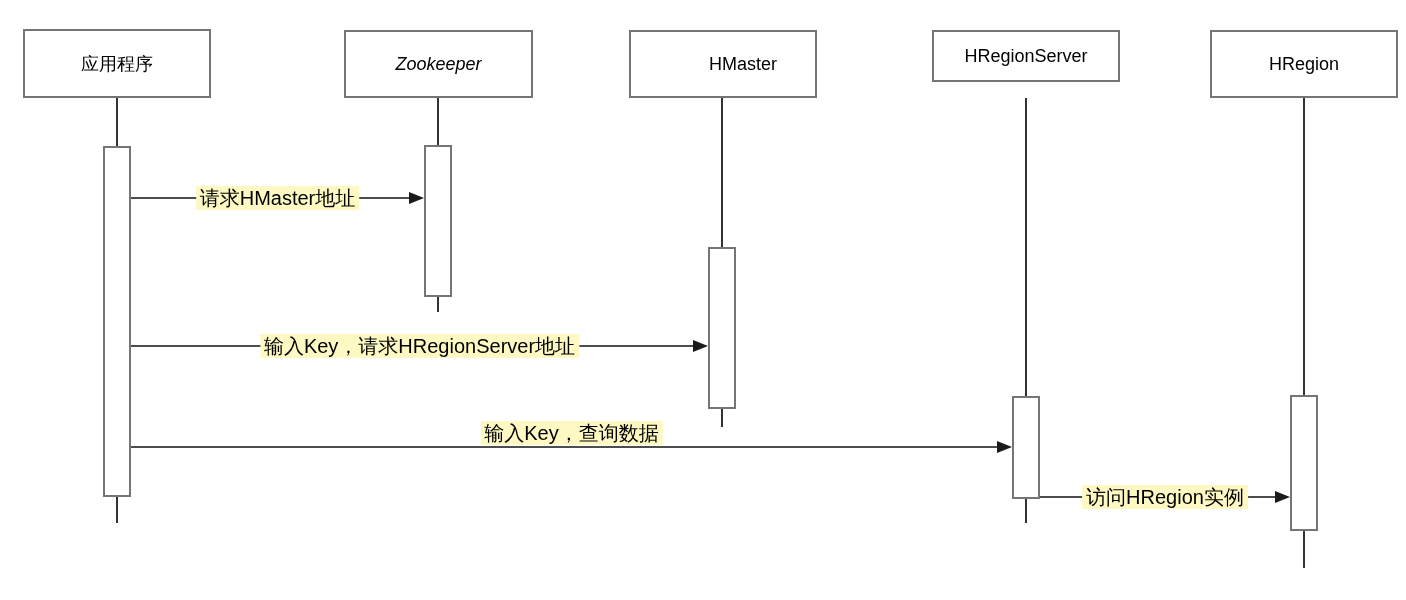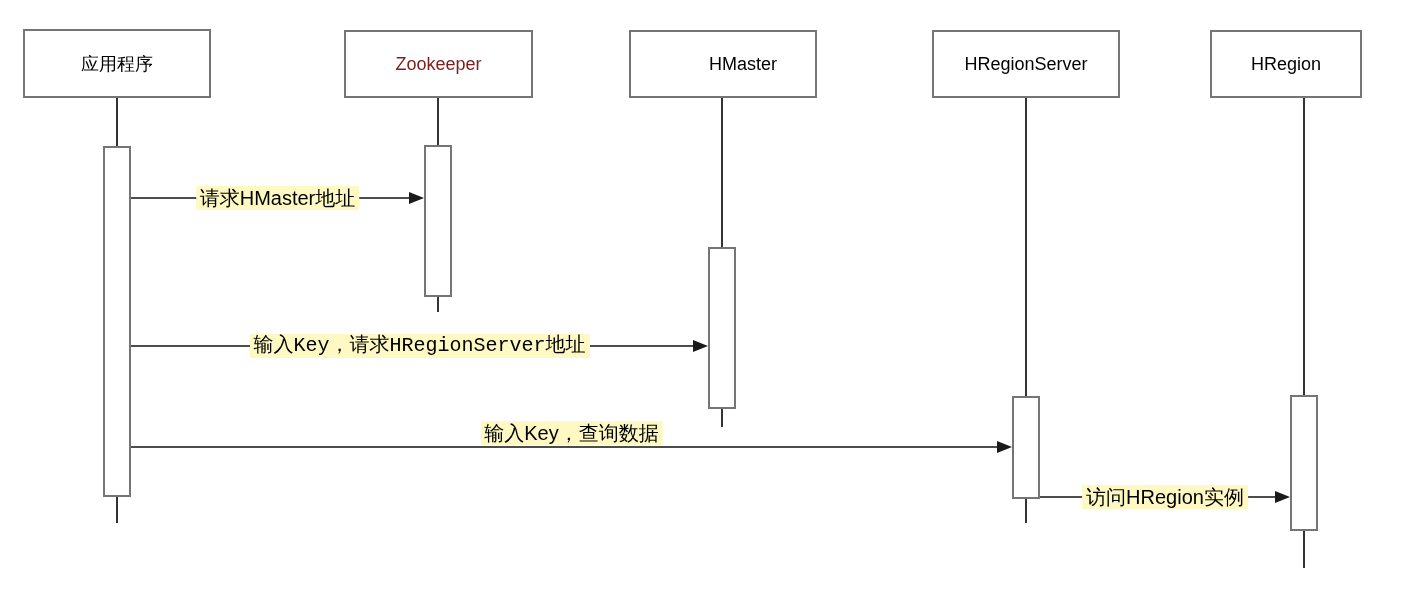--- a/index.html
+++ b/index.html
@@ -68,51 +68,51 @@
 
 <div id="diagram">
   <div id="layer-lifelines">
       <div class="head-box" style="left: 23px; top: 29px; width: 188px; height: 69px; border-color: rgb(117, 117, 117);">
         <span class="head-label" style="color: rgb(0, 0, 0);">应用程序</span>
       </div>
       <div class="vline" style="left: 116px; top: 98px; height: 48px; background: rgb(51, 51, 51);"></div>
       <div class="activation" style="left: 103px; top: 146px; width: 28px; height: 351px; border-color: rgb(117, 117, 117); background: rgb(255, 255, 255);"></div>
       <div class="vline" style="left: 116px; top: 497px; height: 26px; background: rgb(51, 51, 51);"></div>
       <div class="head-box" style="left: 344px; top: 30px; width: 189px; height: 68px; border-color: rgb(117, 117, 117);">
-        <span class="head-label" style="color: #7f1d1d;">Zookeeper</span>
+        <span class="head-label" style="color: #000000; font-style: italic;">Zookeeper</span>
       </div>
       <div class="vline" style="left: 437px; top: 98px; height: 47px; background: rgb(51, 51, 51);"></div>
       <div class="activation" style="left: 424px; top: 145px; width: 28px; height: 152px; border-color: rgb(117, 117, 117); background: rgb(255, 255, 255);"></div>
       <div class="vline" style="left: 437px; top: 297px; height: 15px; background: rgb(51, 51, 51);"></div>
       <div class="head-box" style="left: 629px; top: 30px; width: 188px; height: 68px; border-color: rgb(117, 117, 117);">
         <span class="head-label" style="color: rgb(0, 0, 0); margin-left: 40px;">HMaster</span>
       </div>
       <div class="vline" style="left: 721px; top: 98px; height: 149px; background: rgb(51, 51, 51);"></div>
       <div class="activation" style="left: 708px; top: 247px; width: 28px; height: 162px; border-color: rgb(117, 117, 117); background: rgb(255, 255, 255);"></div>
       <div class="vline" style="left: 721px; top: 409px; height: 18px; background: rgb(51, 51, 51);"></div>
-      <div class="head-box" style="left: 932px; top: 30px; width: 188px; height: 68px; border-color: rgb(117, 117, 117);">
+      <div class="head-box" style="left: 932px; top: 30px; width: 188px; height: 52px; border-color: rgb(117, 117, 117);">
         <span class="head-label" style="color: rgb(0, 0, 0);">HRegionServer</span>
       </div>
       <div class="vline" style="left: 1025px; top: 98px; height: 298px; background: rgb(51, 51, 51);"></div>
       <div class="activation" style="left: 1012px; top: 396px; width: 28px; height: 103px; border-color: rgb(117, 117, 117); background: rgb(255, 255, 255);"></div>
       <div class="vline" style="left: 1025px; top: 499px; height: 24px; background: rgb(51, 51, 51);"></div>
-      <div class="head-box" style="left: 1210px; top: 30px; width: 152px; height: 68px; border-color: rgb(117, 117, 117);">
+      <div class="head-box" style="left: 1210px; top: 30px; width: 188px; height: 68px; border-color: rgb(117, 117, 117);">
         <span class="head-label" style="color: rgb(0, 0, 0);">HRegion</span>
       </div>
       <div class="vline" style="left: 1303px; top: 98px; height: 297px; background: rgb(51, 51, 51);"></div>
       <div class="activation" style="left: 1290px; top: 395px; width: 28px; height: 136px; border-color: rgb(117, 117, 117); background: rgb(255, 255, 255);"></div>
       <div class="vline" style="left: 1303px; top: 531px; height: 37px; background: rgb(51, 51, 51);"></div>
     </div>
   <div id="layer-messages">
       <div class="msg-line" style="left: 131px; top: 197px; width: 280px; background: rgb(77, 77, 77);"></div>
       <div class="arrowhead" style="left: 409px; top: 192px; border-left-color: rgb(26, 26, 26);"></div>
       <div class="msg-label" style="left: 277.5px; top: 198px; color: rgb(0, 0, 0);">请求HMaster地址</div>
       <div class="msg-line" style="left: 131px; top: 345px; width: 564px; background: rgb(77, 77, 77);"></div>
       <div class="arrowhead" style="left: 693px; top: 340px; border-left-color: rgb(26, 26, 26);"></div>
-      <div class="msg-label" style="left: 419.5px; top: 346px; color: rgb(0, 0, 0); font-family: Liberation Mono, monospace;">输入Key，请求HRegionServer地址</div>
+      <div class="msg-label" style="left: 419.5px; top: 346px; color: rgb(0, 0, 0);">输入Key，请求HRegionServer地址</div>
       <div class="msg-line" style="left: 131px; top: 446px; width: 868px; background: rgb(77, 77, 77);"></div>
       <div class="arrowhead" style="left: 997px; top: 441px; border-left-color: rgb(26, 26, 26);"></div>
       <div class="msg-label" style="left: 571.5px; top: 433px; color: rgb(0, 0, 0);">输入Key，查询数据</div>
       <div class="msg-line" style="left: 1040px; top: 496px; width: 237px; background: rgb(77, 77, 77);"></div>
       <div class="arrowhead" style="left: 1275px; top: 491px; border-left-color: rgb(26, 26, 26);"></div>
       <div class="msg-label" style="left: 1165px; top: 497px; color: rgb(0, 0, 0);">访问HRegion实例</div>
     </div>
 </div>
 
 </body></html>

